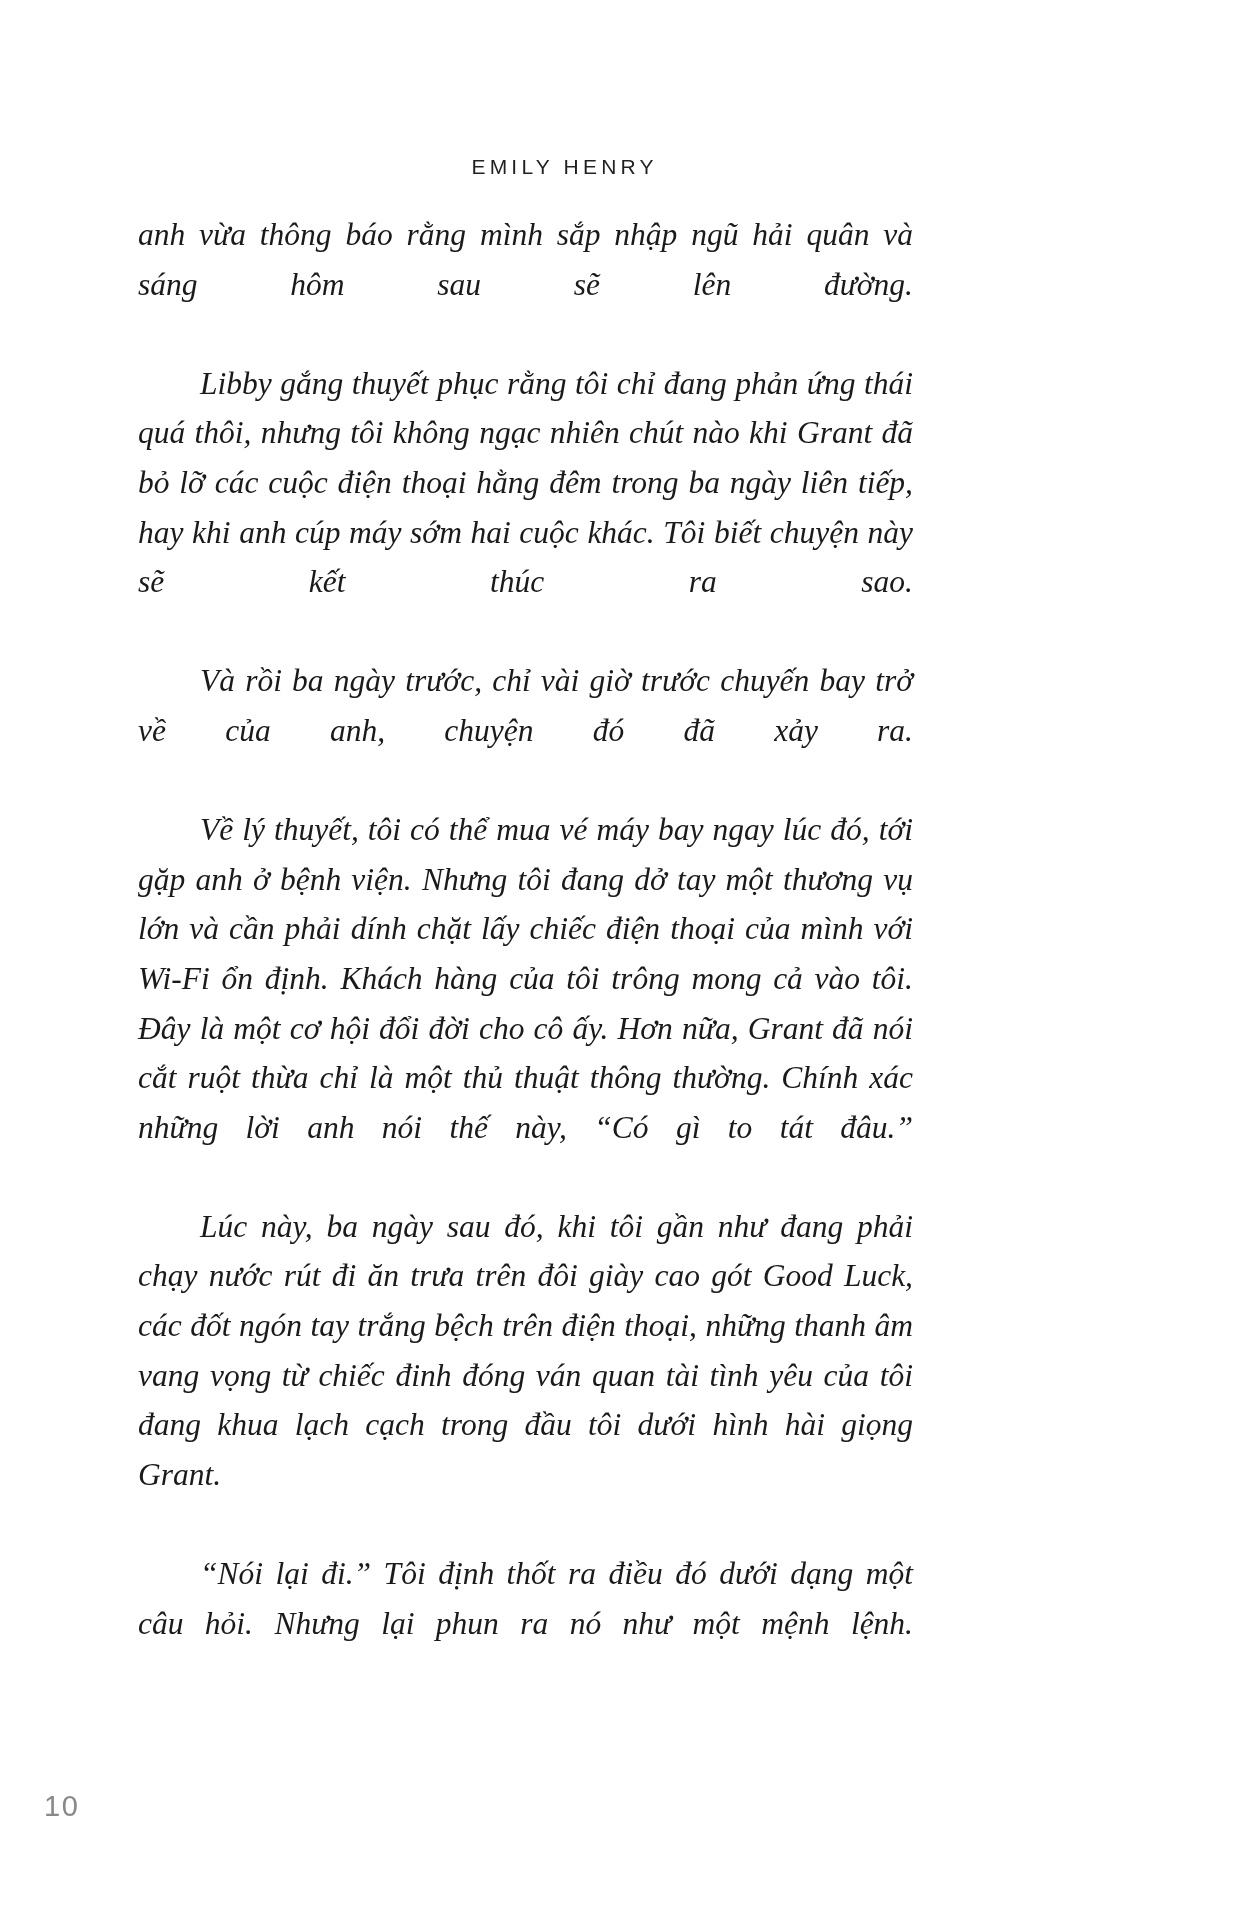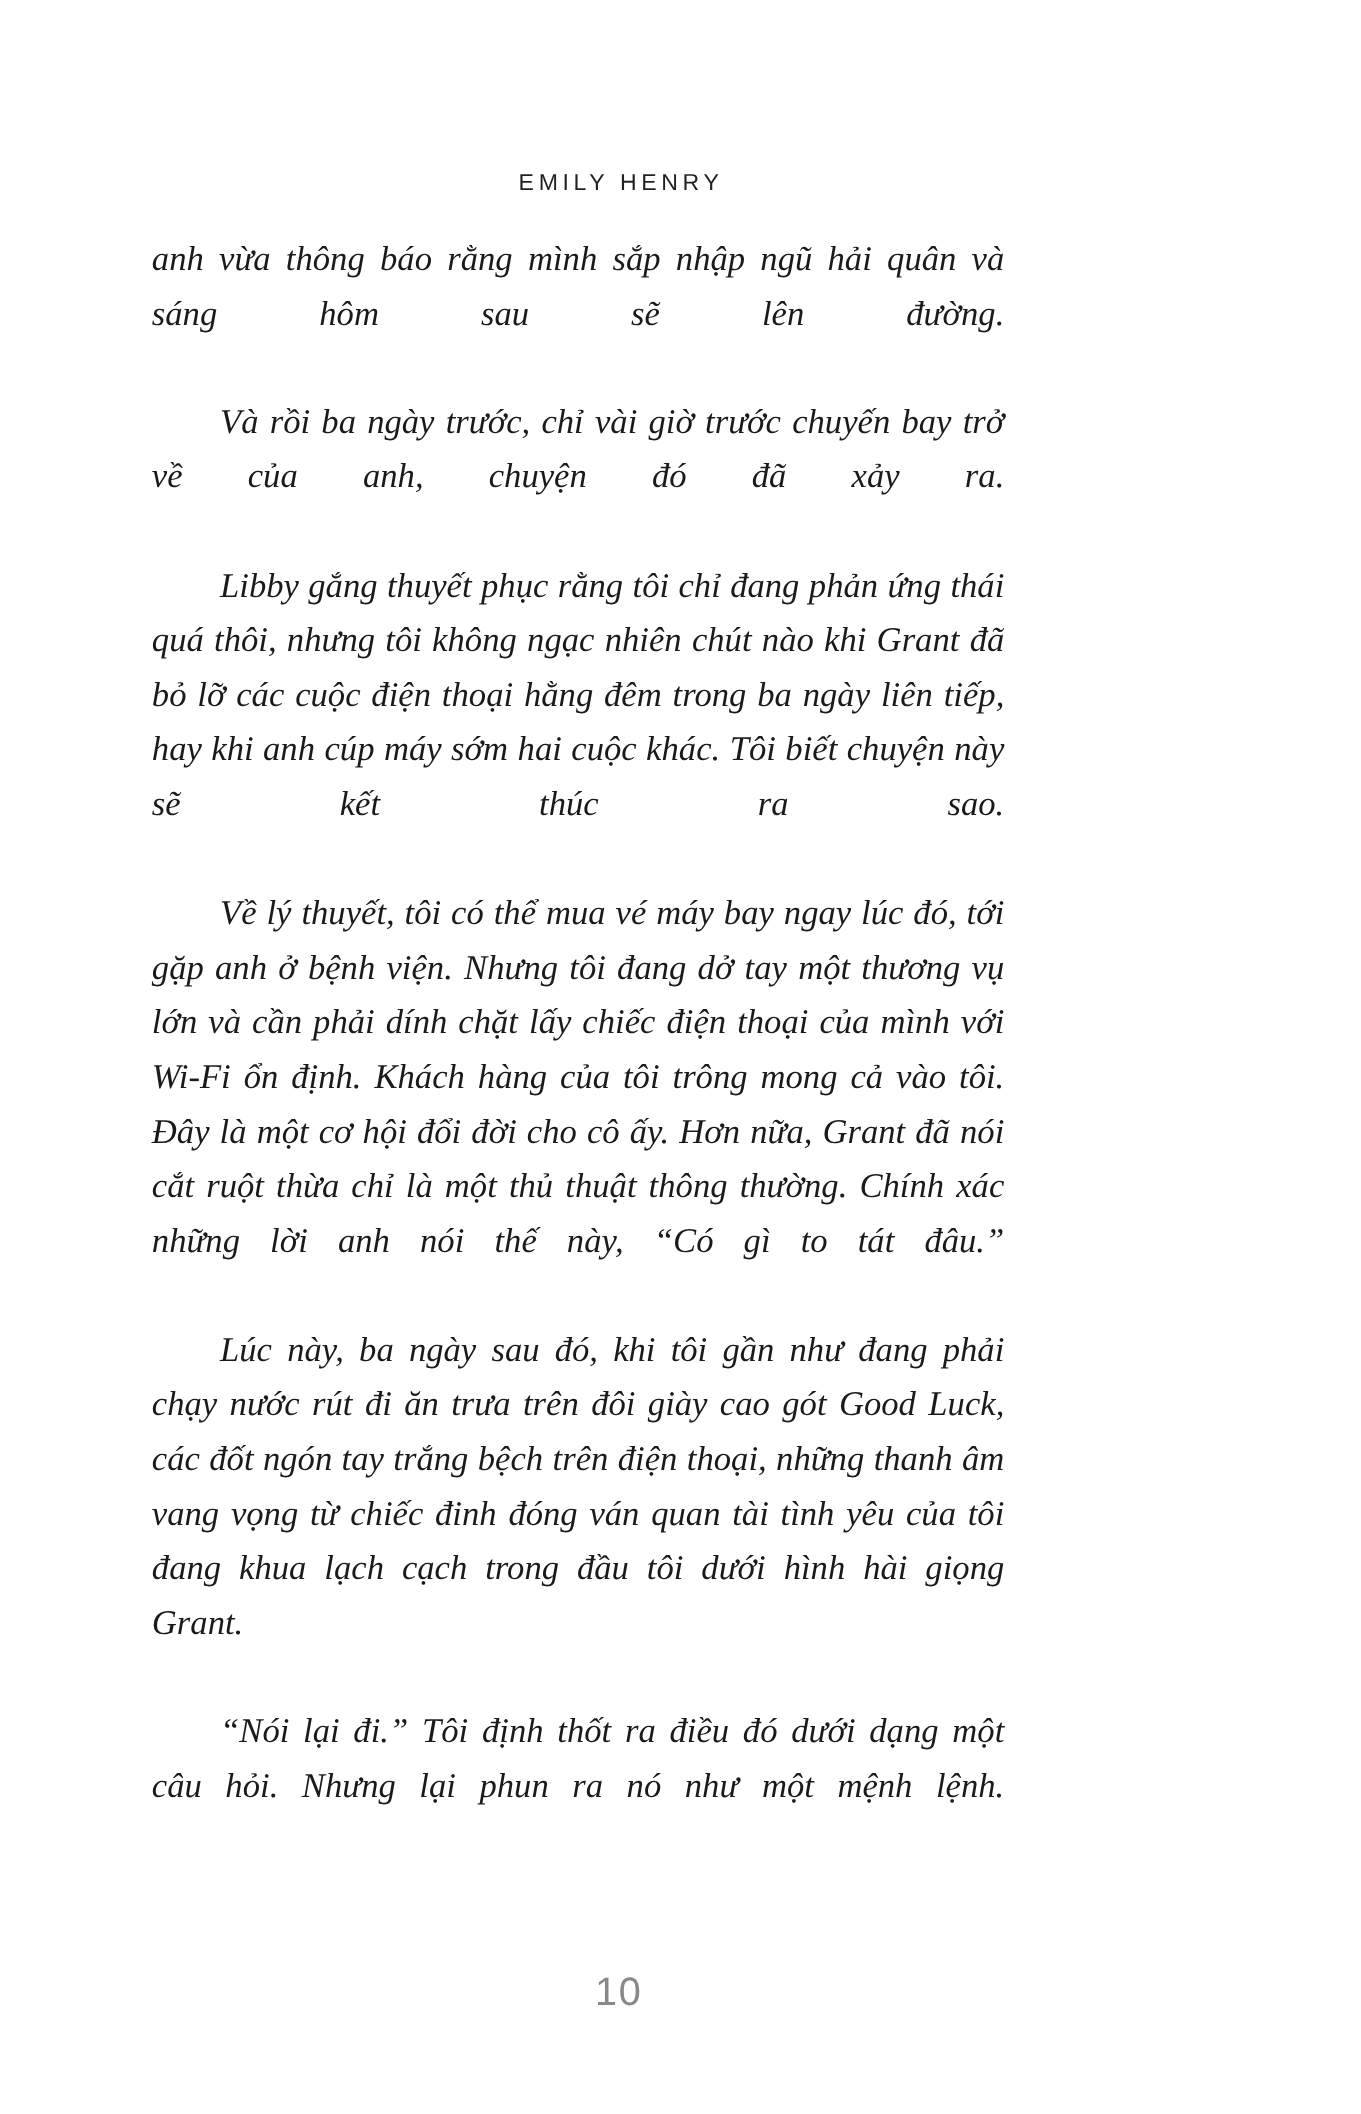--- a/index.html
+++ b/index.html
@@ -70,38 +70,39 @@
     display: inline-block;
     width: 100%;
   }
 
   
   .folio {
     position: absolute;
     top: 1790px;
     left: 0;
     width: 100%;
-    text-align: center;
+    text-align: left;
     font-family: "Liberation Sans", "DejaVu Sans", sans-serif;
-    font-size: 36px;
+    font-size: 29px;
     letter-spacing: 1.5px;
     color: #888888;
+    padding-left: 44px;
   }
 </style>
 </head>
 <body>
 
 <div class="page">
 
   <div class="running-head">EMILY HENRY</div>
 
   <div class="text-block">
     <p class="cont">anh vừa thông báo rằng mình sắp nhập ngũ hải quân và sáng hôm sau sẽ lên đường.</p>
+    <p class="indent">Libby gắng thuyết phục rằng tôi chỉ đang phản ứng thái quá thôi, nhưng tôi không ngạc nhiên chút nào khi Grant đã bỏ lỡ các cuộc điện thoại hằng đêm trong ba ngày liên tiếp, hay khi anh cúp máy sớm hai cuộc khác. Tôi biết chuyện này sẽ kết thúc ra sao.</p>
     <p class="indent">Và rồi ba ngày trước, chỉ vài giờ trước chuyến bay trở về của anh, chuyện đó đã xảy ra.</p>
-    <p class="indent">Libby gắng thuyết phục rằng tôi chỉ đang phản ứng thái quá thôi, nhưng tôi không ngạc nhiên chút nào khi Grant đã bỏ lỡ các cuộc điện thoại hằng đêm trong ba ngày liên tiếp, hay khi anh cúp máy sớm hai cuộc khác. Tôi biết chuyện này sẽ kết thúc ra sao.</p>
     <p class="indent">Về lý thuyết, tôi có thể mua vé máy bay ngay lúc đó, tới gặp anh ở bệnh viện. Nhưng tôi đang dở tay một thương vụ lớn và cần phải dính chặt lấy chiếc điện thoại của mình với Wi-Fi ổn định. Khách hàng của tôi trông mong cả vào tôi. Đây là một cơ hội đổi đời cho cô ấy. Hơn nữa, Grant đã nói cắt ruột thừa chỉ là một thủ thuật thông thường. Chính xác những lời anh nói thế này, “Có gì to tát đâu.”</p>
     <p class="indent">Lúc này, ba ngày sau đó, khi tôi gần như đang phải chạy nước rút đi ăn trưa trên đôi giày cao gót Good Luck, các đốt ngón tay trắng bệch trên điện thoại, những thanh âm vang vọng từ chiếc đinh đóng ván quan tài tình yêu của tôi đang khua lạch cạch trong đầu tôi dưới hình hài giọng Grant.</p>
     <p class="indent">“Nói lại đi.” Tôi định thốt ra điều đó dưới dạng một câu hỏi. Nhưng lại phun ra nó như một mệnh lệnh.</p>
 
   </div>
 
   <div class="folio">10</div>
 
 </div>
 

